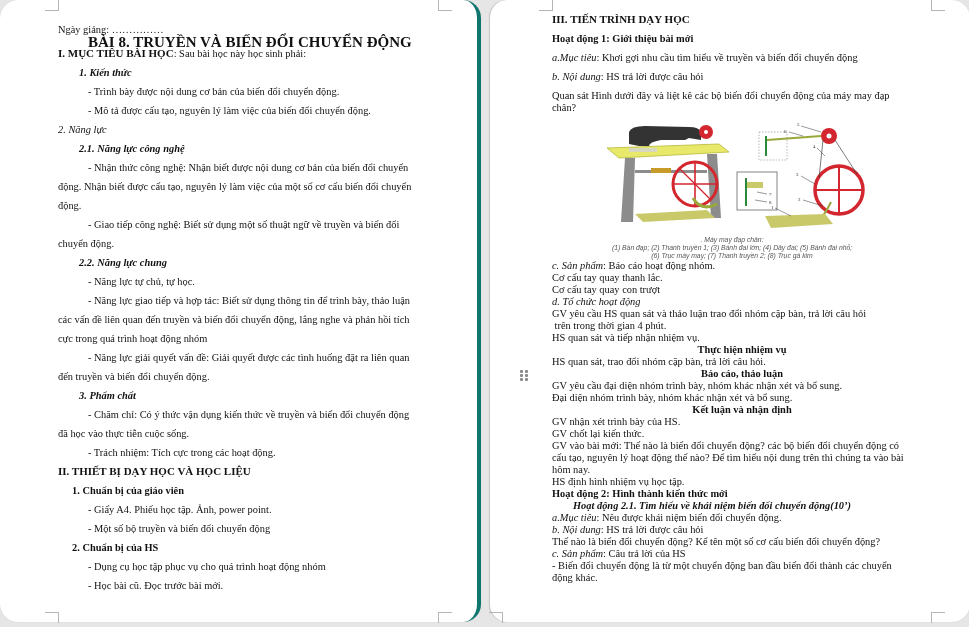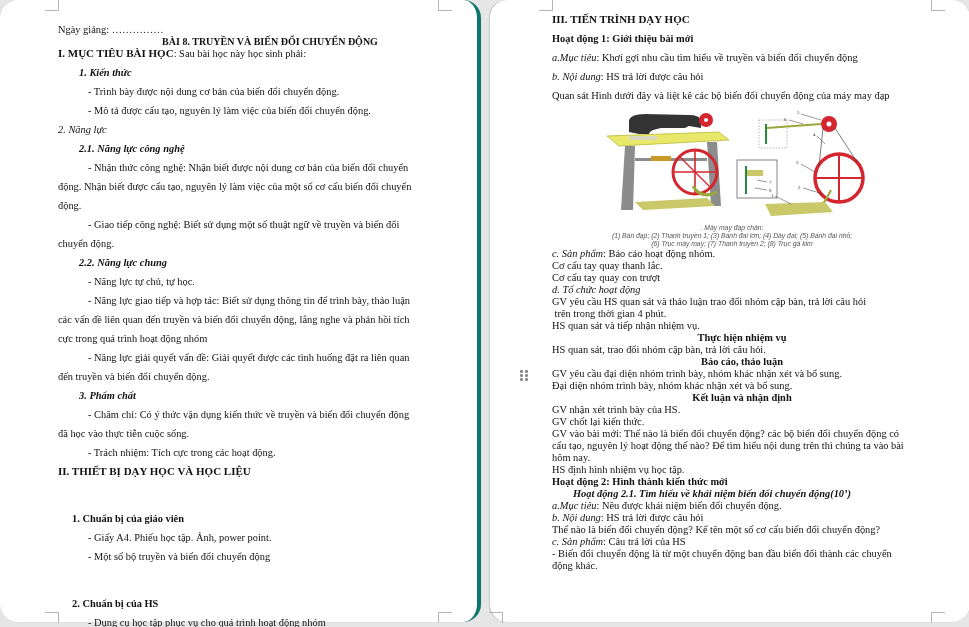--- a/index.html
+++ b/index.html
@@ -10,27 +10,27 @@
   .corner{position:absolute;width:13px;height:10px;border-color:#b5b5b5;border-style:solid;border-width:0;}
   .c-tl{border-right-width:1px;border-bottom-width:1px;}
   .c-tr{border-left-width:1px;border-bottom-width:1px;}
   .c-bl{border-right-width:1px;border-top-width:1px;}
   .c-br{border-left-width:1px;border-top-width:1px;}
   .content{position:absolute;font-size:10.4px;line-height:12px;}
   #left-content{left:58px;top:24px;width:394px;}
   #right-content{left:62px;top:10px;width:380px;}
   .l{white-space:nowrap;}
   .ind{padding-left:30px;}
-  .ind2{padding-left:14px;margin-top:28px;}
+  .ind2{padding-left:14px;}
   .b{font-weight:bold;}
   .i{font-style:italic;}
   .bi{font-weight:bold;font-style:italic;margin-left:21px;}
   .c{text-align:center;}
   .ll{height:19px;line-height:19px;}
-  .title{text-align:center;font-weight:bold;font-size:10px;padding-left:30px;}
+  .title{text-align:left;font-weight:bold;font-size:15px;padding-left:30px;}
   .h1{font-weight:bold;font-size:11px;}
   .figure{position:relative;width:330px;height:118px;margin:4px 0 0 37px;}
   .caption{font-family:"Liberation Sans","DejaVu Sans",sans-serif;font-style:italic;font-size:6.8px;line-height:8px;color:#555;text-align:center;width:380px;margin-left:-10px;}
   .grip{position:absolute;left:520px;top:370px;width:10px;height:12px;}
   .grip span{position:absolute;width:3px;height:3px;background:#8a8a8a;border-radius:1px;}
 </style>
 </head>
 <body>
 
 <div class="page" id="page-left">
@@ -79,20 +79,21 @@
   <div class="corner c-tr" style="left:441px;top:0;"></div>
   <div class="corner c-bl" style="left:-1px;top:612px;"></div>
   <div class="corner c-br" style="left:441px;top:612px;"></div>
 
   <div class="content" id="right-content">
     <div class="l ll h1">III. TIẾN TRÌNH DẠY HỌC</div>
     <div class="l ll b">Hoạt động 1: Giới thiệu bài mới</div>
     <div class="l ll"><span class="i">a.Mục tiêu</span><span>: Khơi gợi nhu cầu tìm hiểu về truyền và biến đổi chuyển động</span></div>
     <div class="l ll"><span class="i">b. Nội dung</span><span>: HS trả lời được câu hỏi</span></div>
     <div class="l" style="margin-top:4px;">Quan sát Hình dưới đây và liệt kê các bộ biến đổi chuyển động của máy may đạp</div>
+    <div class="l">chân?</div>
 
     <div class="figure">
       <svg width="330" height="118" viewBox="0 0 330 118">
 
         <path d="M40 26 L40 14 Q42 8 56 8 L100 9 Q110 9 112 14 L112 22 L100 20 L96 22 L72 22 Q60 24 60 28 L50 28 Z" fill="#333"></path>
         <circle cx="117" cy="14" r="7" fill="#d3262e"></circle>
         <circle cx="117" cy="14" r="2" fill="#fff"></circle>
 
         <polygon points="18,30 130,26 140,34 30,40" fill="#e8e86a" stroke="#b9b93a" stroke-width="0.8"></polygon>
         <rect x="40" y="30" width="28" height="4" fill="#d8d8c0"></rect>

